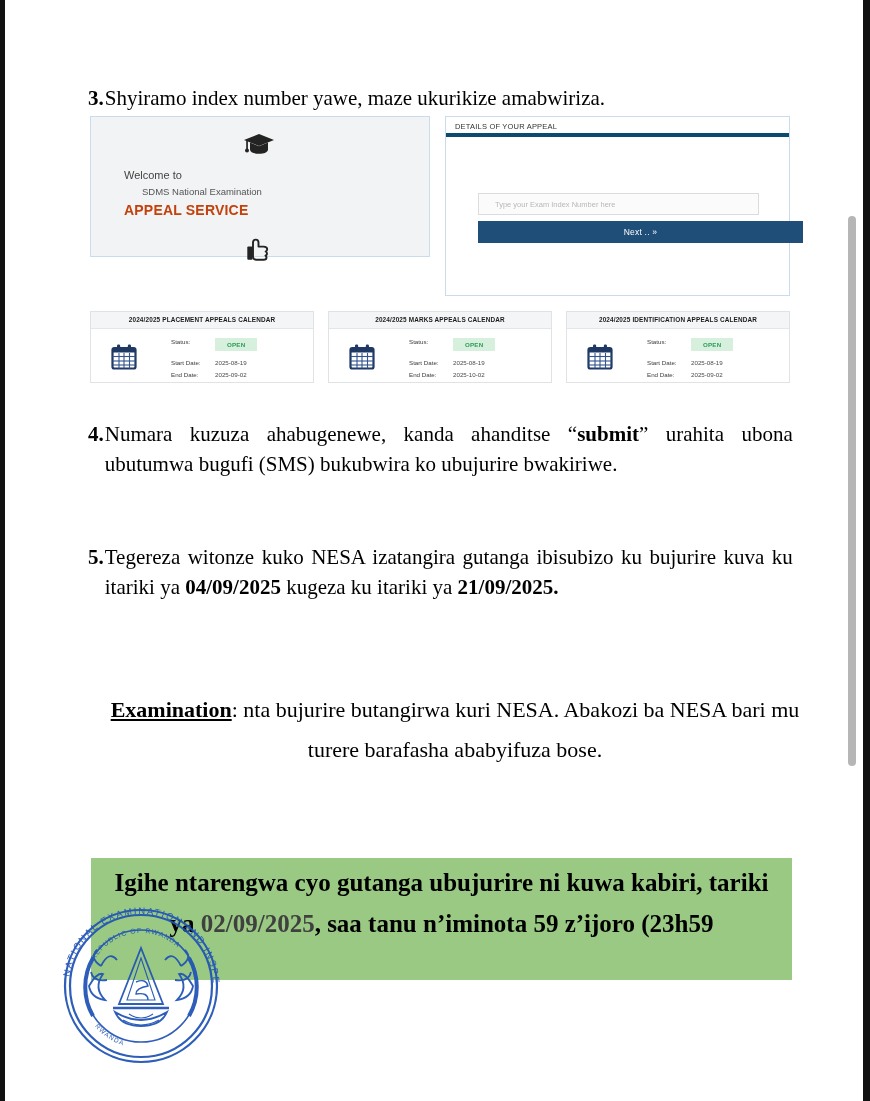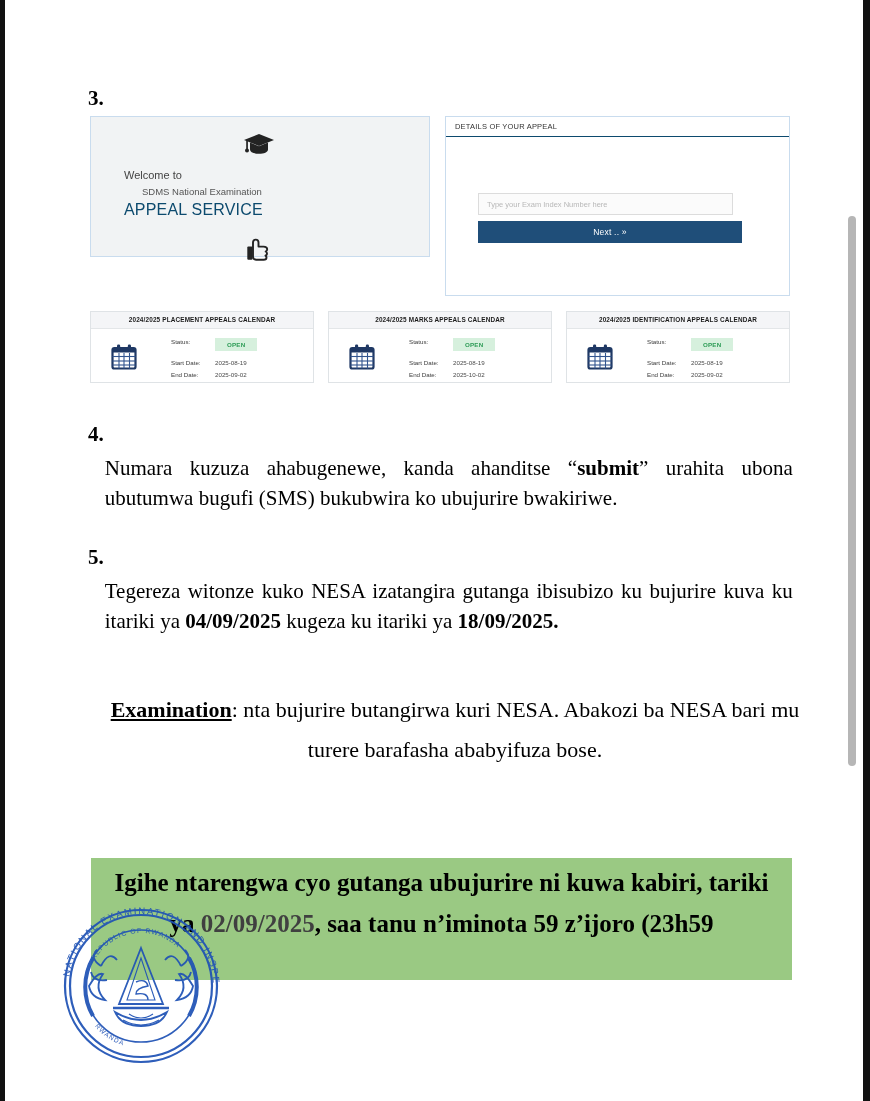--- a/index.html
+++ b/index.html
@@ -91,66 +91,66 @@
   }
   .welcome-block {
     position: absolute;
     left: 33px; top: 50px;
     color: #3a3a3a;
     font-family: "Liberation Sans", sans-serif;
   }
   .welcome-1 { font-size: 11px; line-height: 17px; color: #444; }
   .welcome-2 { font-size: 9.5px; line-height: 16px; color: #555; margin-left: 18px; }
   .welcome-3 {
-    font-size: 16px; font-weight: normal; color: #0c4a6e;
+    font-size: 14px; font-weight: bold; color: #c2410c;
     line-height: 20px; letter-spacing: .2px;
   }
 
   .panel-right {
     position: absolute;
     left: 355px; top: 0;
     width: 345px; height: 180px;
     background: #ffffff;
     border: 1px solid #c9dcee;
     box-sizing: border-box;
   }
   .panel-right-head {
     position: absolute;
     left: 0; top: 0;
     width: 100%; height: 20px;
-    border-bottom: 1px solid #0c4a6e;
+    border-bottom: 4px solid #0c4a6e;
     box-sizing: border-box;
   }
   .panel-right-head span {
     position: absolute;
     left: 9px; top: 5px;
     font-family: "Liberation Sans", sans-serif;
     font-size: 7.5px;
     color: #333;
     letter-spacing: .2px;
   }
   .index-input {
     position: absolute;
     left: 32px; top: 76px;
-    width: 255px; height: 22px;
+    width: 281px; height: 22px;
     background: #fbfbfb;
     border: 1px solid #dcdcdc;
     box-sizing: border-box;
     font-family: "Liberation Sans", sans-serif;
     font-size: 7.5px;
     color: #b3b3b3;
-    padding: 0 0 0 8px;
+    padding: 0 0 0 16px;
     line-height: 20px;
     outline: none;
   }
   .index-input::placeholder { color: #b8b8b8; }
   .next-btn {
     position: absolute;
     left: 32px; top: 104px;
-    width: 264px; height: 22px;
+    width: 325px; height: 22px;
     background: #1f4e79;
     border: none;
     color: #ffffff;
     font-family: "Liberation Sans", sans-serif;
     font-size: 8.5px;
     letter-spacing: .2px;
     cursor: pointer;
   }
 
   
@@ -212,21 +212,21 @@
     color: #2e9c57;
     font-size: 6.2px;
     font-weight: bold;
     padding: 3px 12px;
     letter-spacing: .2px;
   }
 
   
   #step4 { left: 83px; top: 419px; width: 708px; }
   #step5 { left: 83px; top: 542px; width: 708px; }
-  #step4 .step-body, #step5 .step-body { width: 688px; margin-top: 34px; }
+  #step4 .step-body, #step5 .step-body { width: 688px; }
 
   
   .notice {
     position: absolute;
     left: 105px; top: 690px;
     width: 690px;
     font-size: 22px;
     line-height: 40px;
     text-align: center;
   }
@@ -264,20 +264,21 @@
   }
 </style>
 </head>
 <body>
 
 <div class="viewport">
   <div class="page">
 
     <div class="step" id="step3">
       <span class="step-num">3.</span>
+      <span class="step-body">Shyiramo index number yawe, maze ukurikize amabwiriza.</span>
     </div>
 
     <div class="shot-row">
 
       <div class="panel-left">
         <span class="cap-icon">
           <svg viewBox="0 0 32 28" width="32" height="28" aria-hidden="true">
             <path d="M16 3 L31 9 L16 15 L1 9 Z" fill="#232323"></path>
             <path d="M7 11.5 L7 18.5 C7 21.2 11 22.8 16 22.8 C21 22.8 25 21.2 25 18.5 L25 11.5 L16 15.2 Z" fill="#232323"></path>
             <rect x="3.2" y="9.2" width="1.7" height="9.5" fill="#232323"></rect>
@@ -419,21 +420,21 @@
       </div>
     </div>
 
     <div class="step" id="step4">
       <span class="step-num">4.</span>
       <span class="step-body"><span>Numara kuzuza ahabugenewe, kanda ahanditse “</span><b>submit</b><span>” urahita ubona ubutumwa bugufi (SMS) bukubwira ko ubujurire bwakiriwe.</span></span>
     </div>
 
     <div class="step" id="step5">
       <span class="step-num">5.</span>
-      <span class="step-body"><span>Tegereza witonze kuko NESA izatangira gutanga ibisubizo ku bujurire kuva ku itariki ya </span><b>04/09/2025</b><span> kugeza ku itariki ya </span><b>18/09/2025.</b></span>
+      <span class="step-body"><span>Tegereza witonze kuko NESA izatangira gutanga ibisubizo ku bujurire kuva ku itariki ya </span><b>04/09/2025</b><span> kugeza ku itariki ya </span><b>21/09/2025.</b></span>
     </div>
 
     <div class="notice">
       <span class="lead">Examination</span><span>: nta bujurire butangirwa kuri NESA. Abakozi ba NESA bari mu turere barafasha ababyifuza bose.</span>
     </div>
 
     <div class="deadline">
       <div class="deadline-text">
         <span>Igihe ntarengwa cyo gutanga ubujurire ni kuwa kabiri, tariki ya </span><span class="red">02/09/2025</span><span>, saa tanu n’iminota 59 z’ijoro (23h59</span>
       </div>

